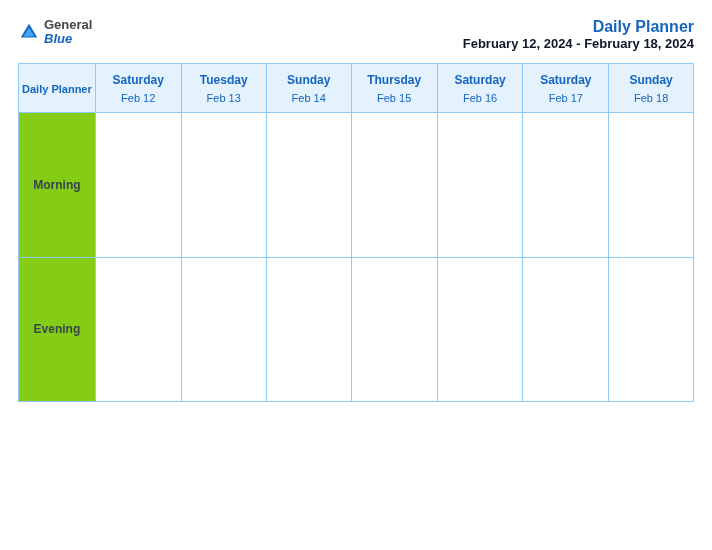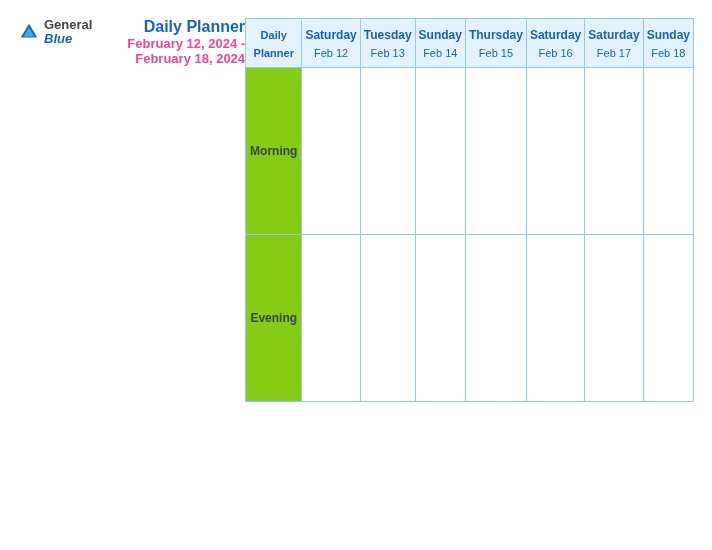--- a/index.html
+++ b/index.html
@@ -8,20 +8,21 @@
       height: 550px;
       background: #fff;
       font-family: Arial, sans-serif;
       overflow: hidden;
     }
     .page {
       width: 712px;
       height: 420px;
       padding: 18px 18px 18px 18px;
       display: flex;
+      flex-direction: column;
     }
     .header {
       display: flex;
       justify-content: space-between;
       align-items: flex-start;
       margin-bottom: 12px;
     }
     .logo-area {
       display: flex;
       align-items: center;
@@ -51,21 +52,21 @@
       text-align: right;
     }
     .title-area .title {
       font-size: 16px;
       font-weight: bold;
       color: #1565c0;
     }
     .title-area .date-range {
       font-size: 13px;
       font-weight: bold;
-      color: #ec4899;
+      color: #0f172a;
     }
     .planner-table {
       flex: 1;
       border-collapse: collapse;
       width: 100%;
       border: 1.5px solid #90caf9;
     }
     .planner-table th, .planner-table td {
       border: 1px solid #90caf9;
       text-align: center;

